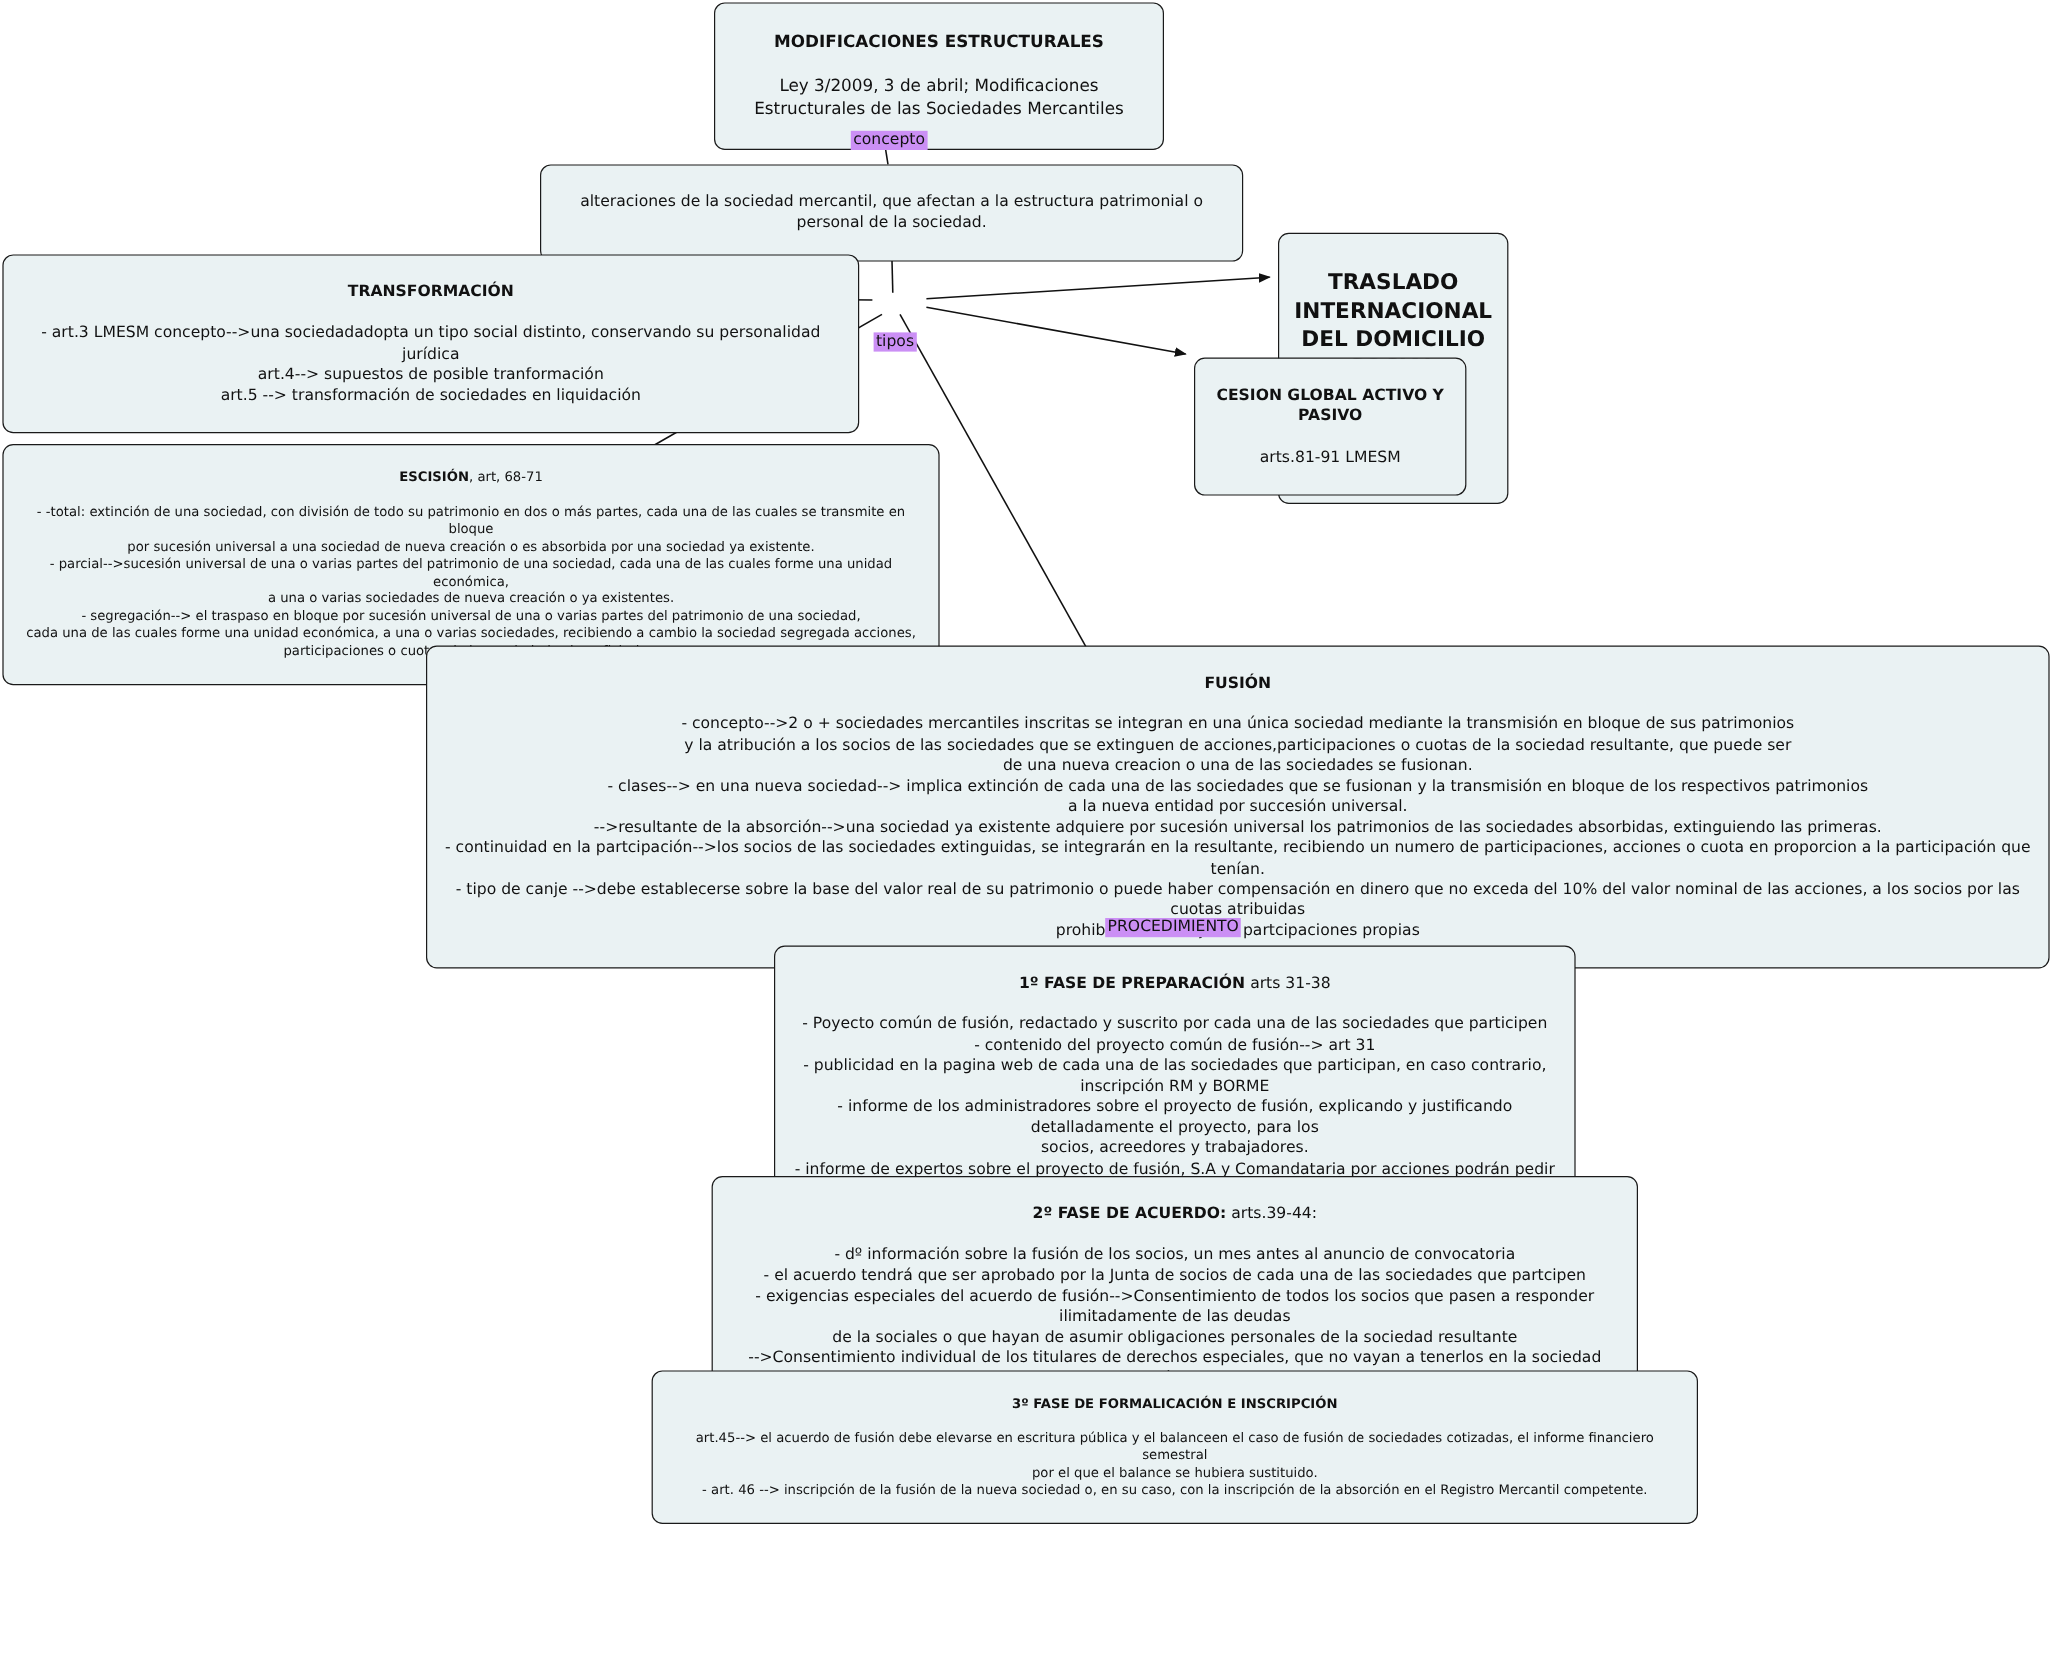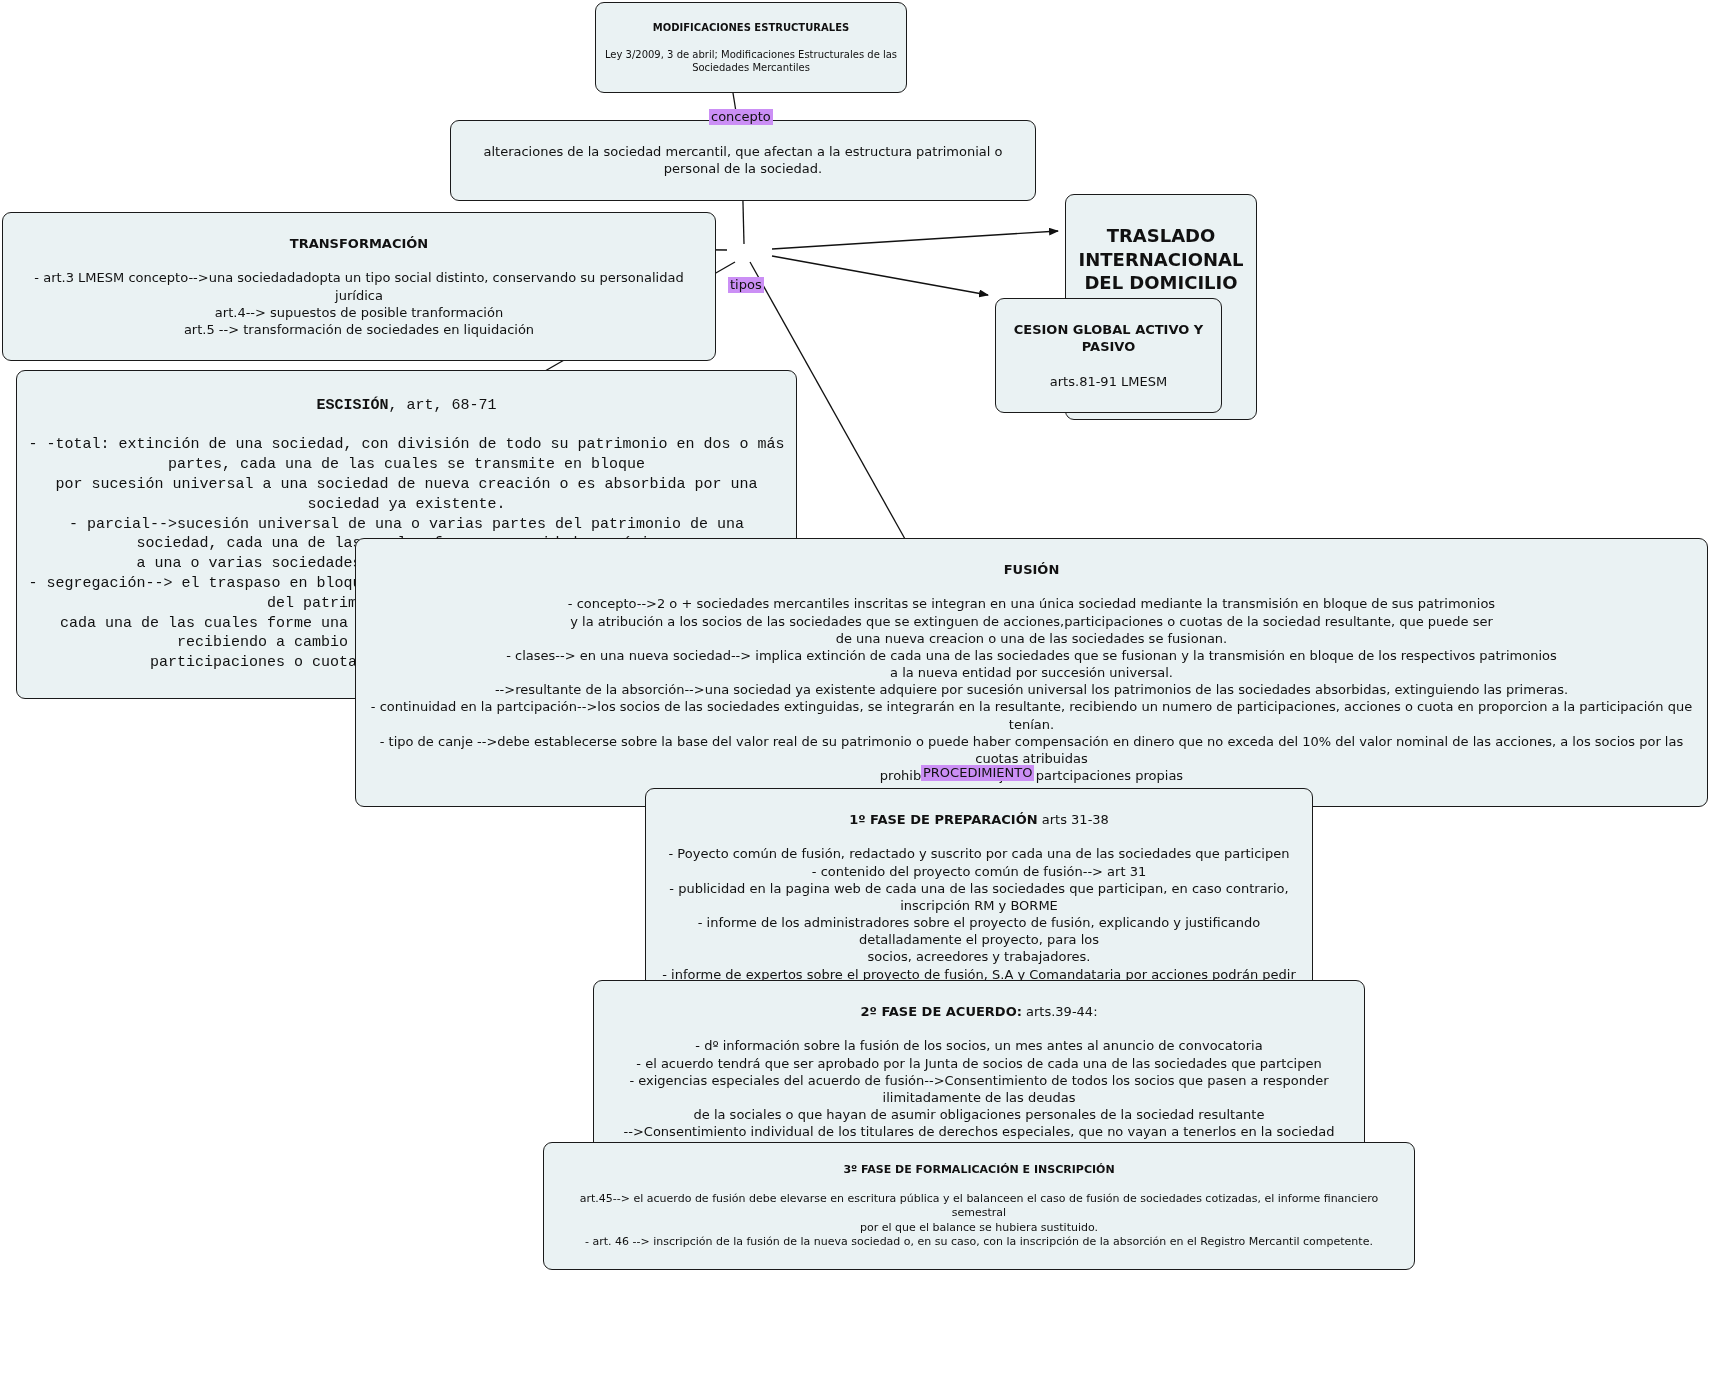--- a/index.html
+++ b/index.html
@@ -53,26 +53,26 @@
     position: absolute;
     background: #cb8ff5;
     color: #111111;
     font-size: 13px;
     line-height: 1.1;
     padding: 1px 2px;
     white-space: nowrap;
     margin-top: 32px;
   }
   
-  #n-root      { left: 595px;  top: 2px;    width: 312px;  font-size: 10px; }
-  #n-concepto  { left: 450px;  top: 120px;  width: 586px;  font-size: 13px; }
+  #n-root      { left: 595px;  top: 2px;    width: 375px;  font-size: 14px; }
+  #n-concepto  { left: 450px;  top: 137px;  width: 586px;  font-size: 13px; }
   #n-transf    { left: 2px;    top: 212px;  width: 714px;  font-size: 13px; }
   #n-traslado  { left: 1065px; top: 194px;  width: 192px;  font-size: 18px; }
   #n-cesion    { left: 995px;  top: 298px;  width: 227px;  font-size: 13px; }
-  #n-escision  { left: 16px;    top: 370px;  width: 781px;  font-size: 15px; font-family: Liberation Mono, monospace; }
+  #n-escision  { left: 2px;    top: 370px;  width: 781px;  font-size: 11px; }
   #n-fusion    { left: 355px;  top: 538px;  width: 1353px; font-size: 13px; }
   #n-fase1     { left: 645px;  top: 788px;  width: 668px;  font-size: 13px; }
   #n-fase2     { left: 593px;  top: 980px;  width: 772px;  font-size: 13px; }
   #n-fase3     { left: 543px;  top: 1142px; width: 872px;  font-size: 11px; }
 
   #l-concepto      { left: 709px; top: 77px; }
   #l-tipos         { left: 728px; top: 245px; }
   #l-procedimiento { left: 921px; top: 733px; }
 </style>
 </head>

